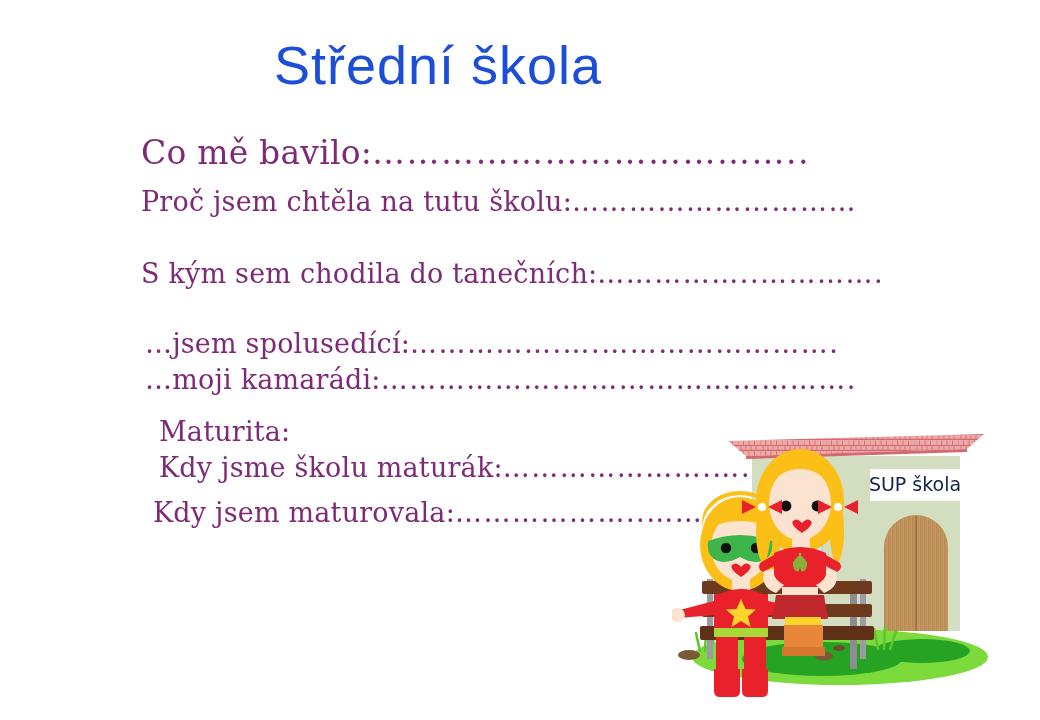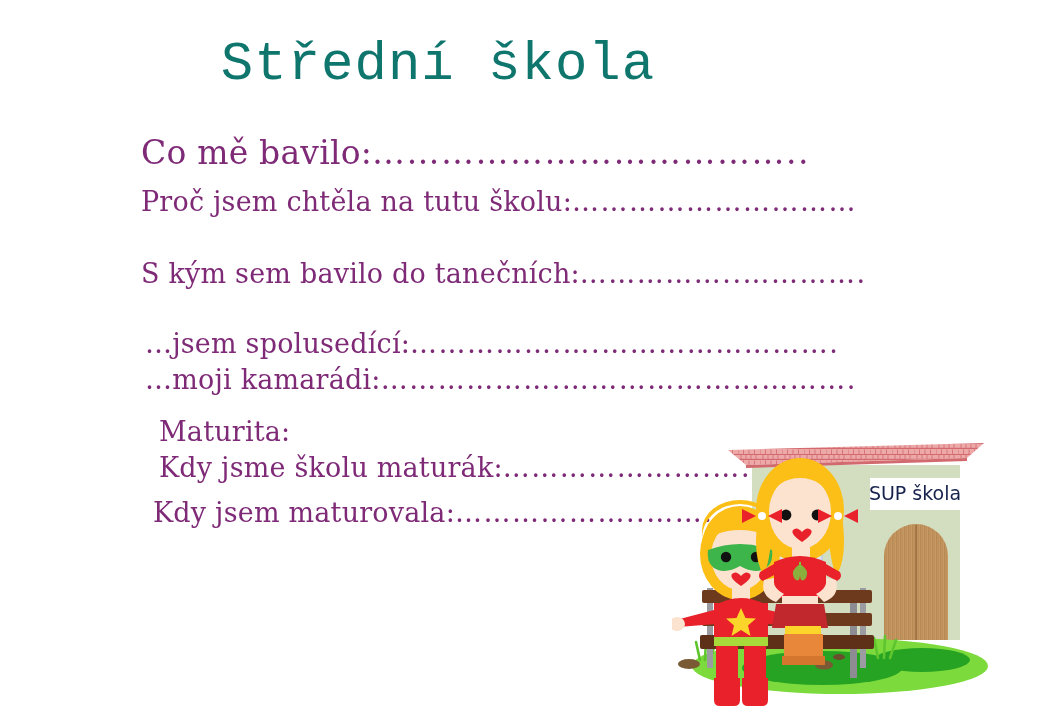--- a/index.html
+++ b/index.html
@@ -21,25 +21,25 @@
     background: #ffffff;
   }
 
   
   #title {
     position: absolute;
     left: 0;
     top: 34px;
     width: 876px;
     text-align: center;
-    font-family: Liberation Mono, monospace;
+    font-family: Liberation Sans, sans-serif;
     font-size: 54px;
     font-weight: 400;
     letter-spacing: 1px;
-    color: #0f766e;
+    color: #1d4ed8;
     white-space: nowrap;
   }
 
   
   #worksheet-lines {
     position: absolute;
     left: 0;
     top: 0;
     width: 1040px;
     height: 720px;
@@ -64,21 +64,21 @@
   .ln4 { left: 124px; top: 328px; }
   .ln5 { left: 124px; top: 364px; }
   .ln6 { left: 138px; top: 416px; }
   .ln7 { left: 138px; top: 452px; }
   .ln8 { left: 132px; top: 497px; }
 
   
   #illustration {
     position: absolute;
     left: 672px;
-    top: 438px;
+    top: 429px;
     width: 368px;
     height: 282px;
     text-align: center;
   }
   #illustration svg { display: block; }
   .sign-text {
     font-family: "DejaVu Sans", sans-serif;
     font-size: 19px;
     fill: #16224C;
   }
@@ -94,21 +94,21 @@
 
     <div class="line l-big ln1">
       <span class="lbl">Co mě bavilo:</span><span class="dots">………………………………..</span>
     </div>
 
     <div class="line l-med ln2">
       <span class="lbl">Proč jsem chtěla na tutu školu:</span><span class="dots">…………………………</span>
     </div>
 
     <div class="line l-med ln3">
-      <span class="lbl">S kým sem bavilo do tanečních:</span><span class="dots">……………..………….</span>
+      <span class="lbl">S kým sem chodila do tanečních:</span><span class="dots">……………..………….</span>
     </div>
 
     <div class="line l-med ln4">
       <span class="lbl">…jsem spolusedící:</span><span class="dots">…………….….…………………….</span>
     </div>
 
     <div class="line l-med ln5">
       <span class="lbl">…moji kamarádi:</span><span class="dots">……………….………………………….</span>
     </div>
 

